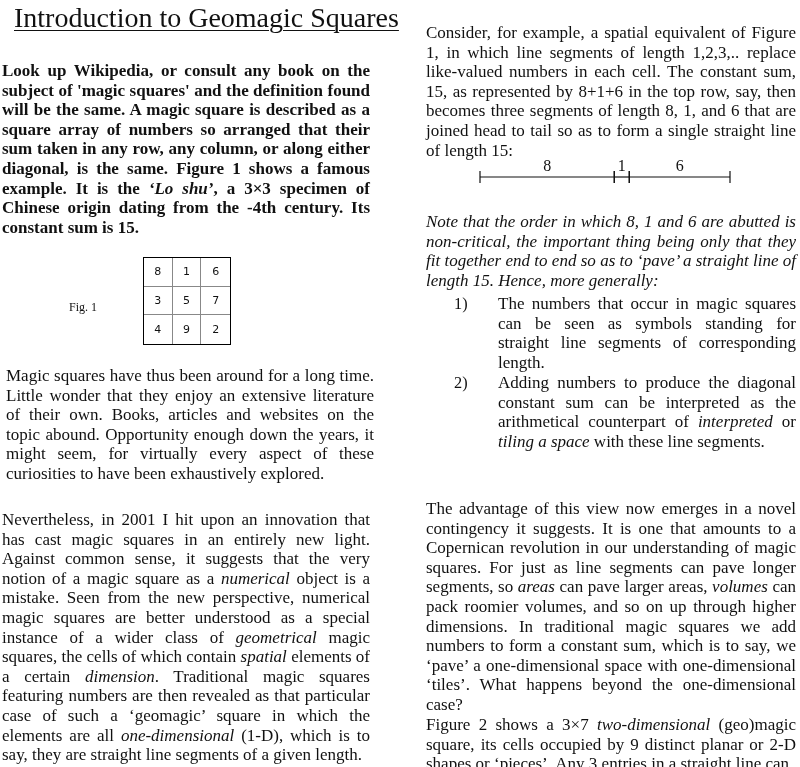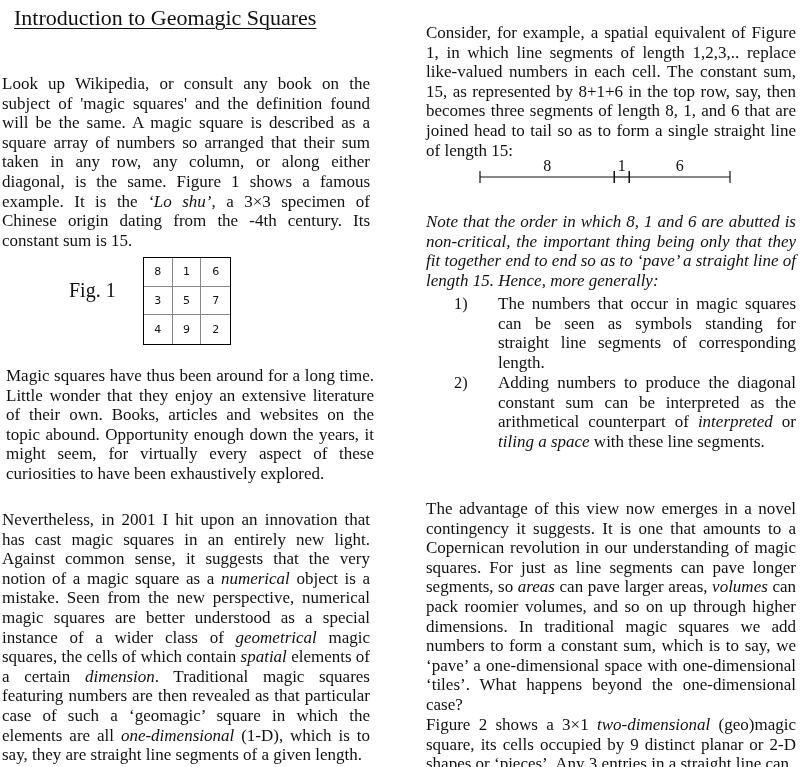--- a/index.html
+++ b/index.html
@@ -1,36 +1,36 @@
 <!DOCTYPE html>
 <html><head>
 <meta charset="utf-8">
 <style>
   html, body { margin: 0; padding: 0; background: #ffffff; }
   body { width: 800px; height: 767px; position: relative; overflow: hidden;
          font-family: "Liberation Serif", "DejaVu Serif", serif; color: #111; }
   .col { position: absolute; top: 0; }
   .left { left: 2px; width: 368px; }
   .right { left: 426px; width: 370px; }
-  .title { position: absolute; left: 14px; top: 2px; font-size: 22px; line-height: 32px;
+  .title { position: absolute; left: 14px; top: 2px; font-size: 28px; line-height: 32px;
            text-decoration: underline; text-underline-offset: 3px; text-decoration-thickness: 1px; white-space: nowrap; }
   p { margin: 0; font-size: 17px; line-height: 19.6px; text-align: justify; }
-  .lp1 { position: absolute; top: 74px; left: 0; width: 368px; }
+  .lp1 { position: absolute; top: 61px; left: 0; width: 368px; font-weight: bold; }
   .lp2 { position: absolute; top: 366px; left: 4px; width: 368px; }
   .lp3 { position: absolute; top: 510px; left: 0; width: 368px; }
   .rp1 { position: absolute; top: 23px; left: 0; width: 370px; }
   .rp2 { position: absolute; top: 212px; left: 0; width: 370px; font-style: italic; }
   .rp3 { position: absolute; top: 499px; left: 0; width: 370px; }
   .rp4 { position: absolute; top: 715px; left: 0; width: 370px; }
   .list { position: absolute; left: 28px; width: 342px; }
   .list .num { position: absolute; left: 0; top: 0; font-size: 16.3px; line-height: 19.6px; }
   .list p { margin-left: 44px; }
   .li1 { top: 294px; }
   .li2 { top: 373px; }
-  .fig-label { position: absolute; left: 67px; top: 279px; font-size: 20px; }
+  .fig-label { position: absolute; left: 67px; top: 300px; font-size: 12px; }
   .grid { position: absolute; left: 141px; top: 257px; width: 86px; height: 86px;
           border: 1.5px solid #000; display: grid; grid-template-columns: repeat(3, 1fr); grid-template-rows: repeat(3, 1fr); }
   .cell { display: flex; align-items: center; justify-content: center;
           font-family: "DejaVu Sans", sans-serif; font-size: 11px; color: #111;
           border-right: 1px solid #888; border-bottom: 1px solid #888; }
   .cell:nth-child(3n) { border-right: none; }
   .cell:nth-child(n+7) { border-bottom: none; }
   .seg { position: absolute; left: 478px; top: 152px; width: 256px; height: 36px; }
   .seg svg { position: absolute; left: 0; top: 0; overflow: visible; }
   .seglabel { position: absolute; font-size: 16px; line-height: 16px; }
@@ -67,21 +67,21 @@
   <div class="list li1">
     <span class="num">1)</span>
     <p><span>The numbers that occur in magic squares can be seen as symbols standing for straight line segments of corresponding length.</span></p>
   </div>
   <div class="list li2">
     <span class="num">2)</span>
     <p><span>Adding numbers to produce the diagonal constant sum can be interpreted as the arithmetical counterpart of </span><i>interpreted</i><span> or </span><i>tiling a space</i><span> with these line segments.</span></p>
   </div>
 
   <p class="rp3"><span>The advantage of this view now emerges in a novel contingency it suggests. It is one that amounts to a Copernican revolution in our understanding of magic squares. For just as line segments can pave longer segments, so </span><i>areas</i><span> can pave larger areas, </span><i>volumes</i><span> can pack roomier volumes, and so on up through higher dimensions. In traditional magic squares we add numbers to form a constant sum, which is to say, we ‘pave’ a one-dimensional space with one-dimensional ‘tiles’. What happens beyond the one-dimensional case?</span></p>
-  <p class="rp4"><span>Figure 2 shows a 3×1 </span><i>two-dimensional</i><span> (geo)magic square, its cells occupied by 9 distinct planar or 2-D shapes or ‘pieces’. Any 3 entries in a straight line can</span></p>
+  <p class="rp4"><span>Figure 2 shows a 3×7 </span><i>two-dimensional</i><span> (geo)magic square, its cells occupied by 9 distinct planar or 2-D shapes or ‘pieces’. Any 3 entries in a straight line can</span></p>
 </div>
 
 <div class="seg">
   <svg id="seg-svg" width="256" height="36">
       <line x1="2" x2="136.28571428571428" y1="25" y2="25" stroke="#111" stroke-width="1.2"></line>
       <line x1="2" x2="2" y1="19" y2="31" stroke="#111" stroke-width="1.2"></line>
       <line x1="136.28571428571428" x2="136.28571428571428" y1="19" y2="31" stroke="#111" stroke-width="1.2"></line>
       <line x1="136.28571428571428" x2="151.28571428571428" y1="25" y2="25" stroke="#111" stroke-width="1.2"></line>
       <line x1="136.28571428571428" x2="136.28571428571428" y1="19" y2="31" stroke="#111" stroke-width="1.2"></line>
       <line x1="151.28571428571428" x2="151.28571428571428" y1="19" y2="31" stroke="#111" stroke-width="1.2"></line>

